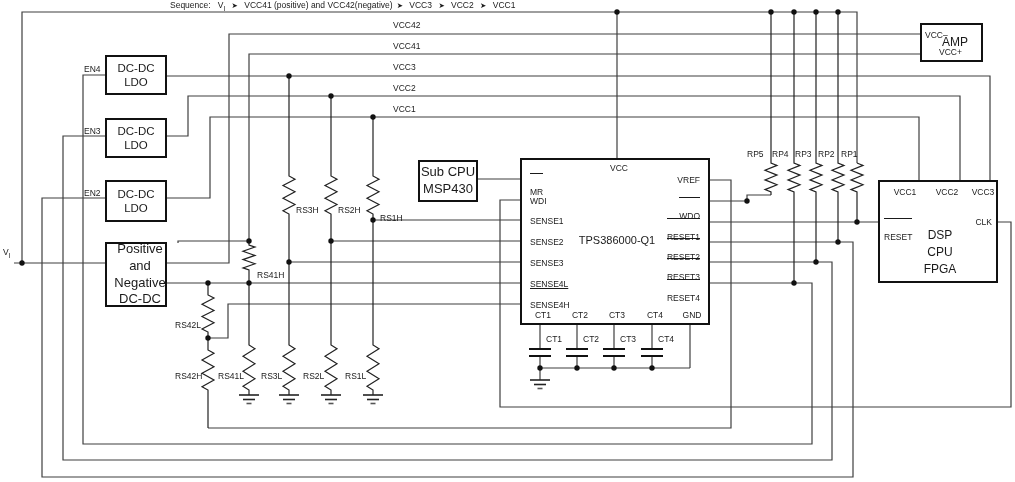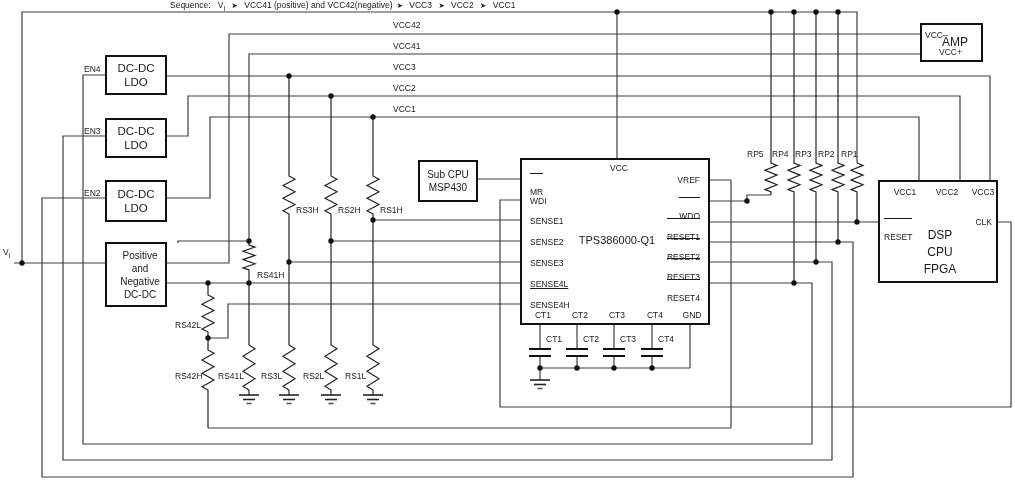--- a/index.html
+++ b/index.html
@@ -8,21 +8,21 @@
   #wires{position:absolute;left:0;top:0;}
   .box{position:absolute;border:2px solid #111;background:#fff;box-sizing:border-box;
        display:flex;flex-direction:column;align-items:center;justify-content:center;
        text-align:center;}
   .lbl{position:absolute;font-size:8.5px;line-height:1.1;white-space:nowrap;}
   .sub{font-size:6.5px;vertical-align:sub;}
   .ov{display:inline-block;border-top:1.4px solid #1a1a1a;padding-top:14px;line-height:1.05;}
   .arr{margin:0 4px;font-size:7.5px;}
   .pin{position:absolute;font-size:8.5px;line-height:1.1;white-space:nowrap;}
   .blocktext{font-size:11.5px;line-height:1.25;}
-  .smalltext{font-size:10px;line-height:1.3;}
+  .smalltext{font-size:13px;line-height:1.3;}
 </style>
 </head>
 <body>
 
 <div id="stage">
 
   <svg id="wires" width="1015" height="482">
       <g>
         <polyline points="22,263 22,12 857,12 857,163" fill="none" stroke="#3f3f3f" stroke-width="1.2"></polyline>
         <polyline points="14,263 105,263" fill="none" stroke="#3f3f3f" stroke-width="1.2"></polyline>
@@ -231,21 +231,21 @@
   </div>
 
   <div class="lbl" style="left:747px;top:150px;">RP5</div>
   <div class="lbl" style="left:772px;top:150px;">RP4</div>
   <div class="lbl" style="left:795px;top:150px;">RP3</div>
   <div class="lbl" style="left:818px;top:150px;">RP2</div>
   <div class="lbl" style="left:841px;top:150px;">RP1</div>
 
   <div class="lbl" style="left:296px;top:206px;">RS3H</div>
   <div class="lbl" style="left:338px;top:206px;">RS2H</div>
-  <div class="lbl" style="left:380px;top:206px;">RS1H</div>
+  <div class="lbl" style="left:380px;top:214px;">RS1H</div>
   <div class="lbl" style="left:257px;top:271px;">RS41H</div>
   <div class="lbl" style="left:175px;top:321px;">RS42L</div>
   <div class="lbl" style="left:175px;top:372px;">RS42H</div>
   <div class="lbl" style="left:218px;top:372px;">RS41L</div>
   <div class="lbl" style="left:261px;top:372px;">RS3L</div>
   <div class="lbl" style="left:303px;top:372px;">RS2L</div>
   <div class="lbl" style="left:345px;top:372px;">RS1L</div>
 
   <div class="lbl" style="left:546px;top:335px;">CT1</div>
   <div class="lbl" style="left:583px;top:335px;">CT2</div>

